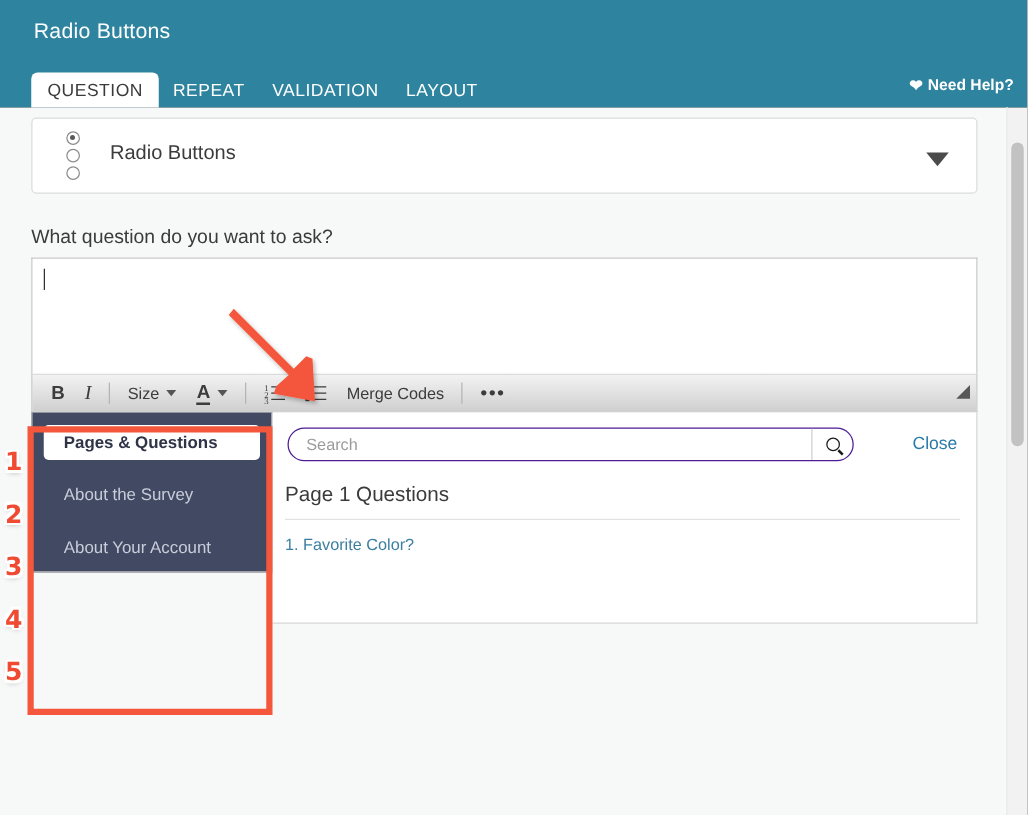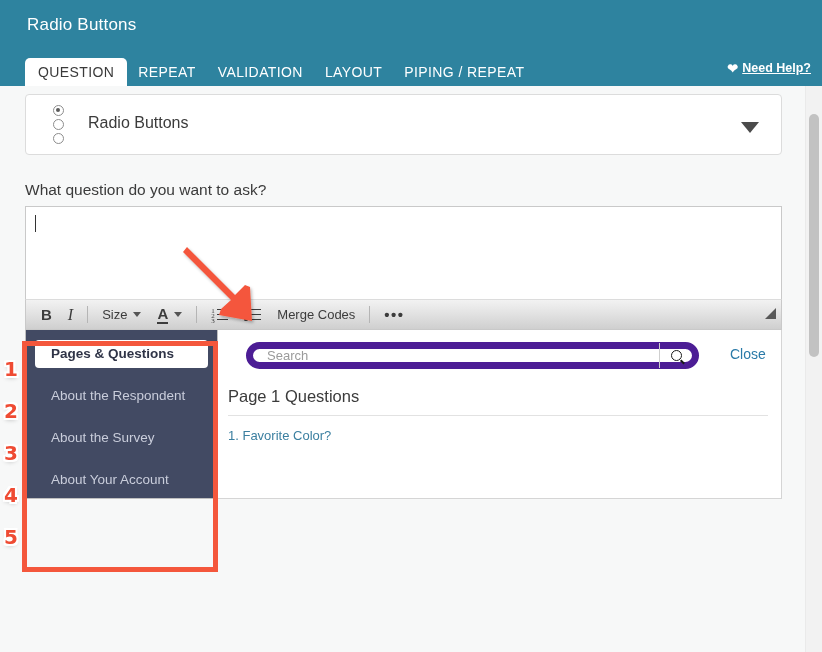--- a/index.html
+++ b/index.html
@@ -40,21 +40,20 @@
     letter-spacing: .2px;
   }
   .need-help {
     position: absolute;
     right: 11px; top: 61px;
     font-size: 12.5px;
     font-weight: bold;
     color: #ffffff;
     white-space: nowrap;
     cursor: pointer;
-    text-decoration: underline;
   }
   .need-help .heart {
     display: inline-block;
     margin-right: 4px;
     font-size: 13px;
     vertical-align: -1px;
   }
 
   
   .tabs {
@@ -249,21 +248,21 @@
   
   .merge-panel {
     position: absolute;
     left: 0; top: 124px;
     width: 757px; height: 169px;
   }
   .mc-sidebar {
     position: absolute;
     left: 0; top: 0;
     width: 193px;
-    height: 169px;
+    height: 128px;
     background: #424a63;
     border: 1px solid #bfbfbf;
     border-top: none;
     box-sizing: border-box;
     padding-top: 10px;
   }
   .mc-item {
     height: 28px;
     line-height: 28px;
     margin: 0 9px 14px 9px;
@@ -289,23 +288,23 @@
     border-left: none;
     box-sizing: border-box;
   }
   .search-row {
     position: absolute;
     left: 12px; top: 12px;
     width: 540px; height: 27px;
   }
   .search-box {
     position: absolute;
-    left: 16px; top: 0;
+    left: 0; top: 0;
     width: 453px; height: 27px;
-    border: 7px solid #4c1d95;
+    border: 1px solid #4c1d95;
     border-radius: 14px;
     background: #fff;
     box-sizing: border-box;
     display: flex;
     align-items: center;
   }
   .search-input {
     flex: 1;
     border: none;
     outline: none;
@@ -423,21 +422,20 @@
 
     <div class="need-help">
       <span class="heart">❤</span><span>Need Help?</span>
     </div>
 
     <div class="tabs">
       <div class="tab active">QUESTION</div>
       <div class="tab">REPEAT</div>
       <div class="tab">VALIDATION</div>
       <div class="tab">LAYOUT</div>
-      <div class="tab">PIPING / REPEAT</div>
     </div>
   </div>
 
   <div class="content">
 
     <div class="qtype-select">
       <div class="radio-stack">
         <i class="on"></i>
           <i></i>
           <i></i>
@@ -491,21 +489,20 @@
         <div class="tb-sep"></div>
         <div class="tb-btn tb-dots">•••</div>
       </div>
 
       <div class="resize-grip"></div>
 
       <div class="merge-panel">
 
         <div class="mc-sidebar">
           <div class="mc-item active">Pages &amp; Questions</div>
-          <div class="mc-item">About the Respondent</div>
           <div class="mc-item">About the Survey</div>
           <div class="mc-item">About Your Account</div>
         </div>
 
         <div class="mc-main">
           <div class="search-row">
             <div class="search-box">
               <input class="search-input" type="text" placeholder="Search" style="">
               <div class="search-btn">
                 <span class="mag"></span>

